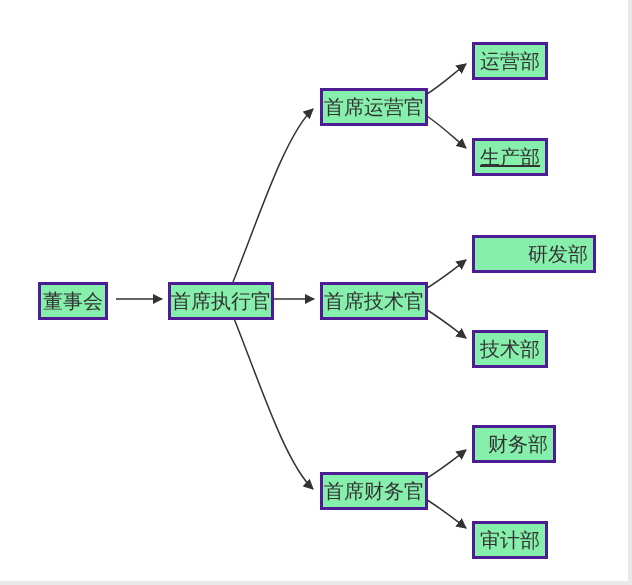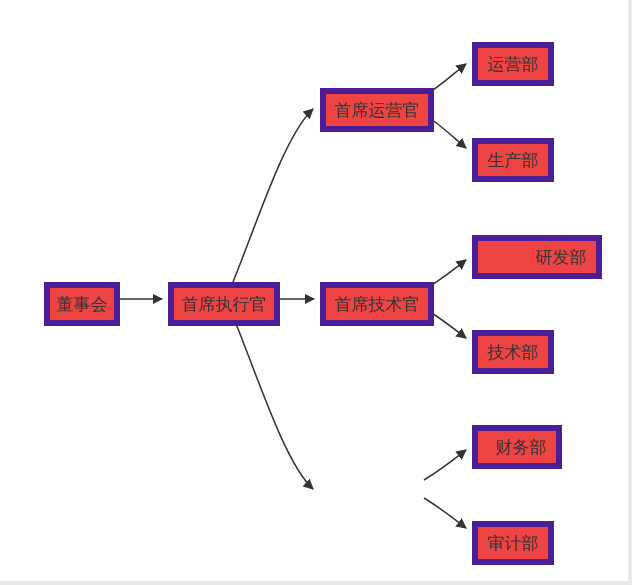--- a/index.html
+++ b/index.html
@@ -23,24 +23,24 @@
     height: 585px;
   }
   .edge-layer path.edge {
     fill: none;
     stroke: #333333;
     stroke-width: 1.5px;
   }
   .node {
     position: absolute;
     height: 32px;
-    background: #ef4444;
-    border: 6px solid #4c1d95;
+    background: #86efac;
+    border: 3px solid #4c1d95;
     color: #333333;
-    font-size: 17px;
+    font-size: 20px;
     display: flex;
     align-items: center;
     justify-content: center;
     white-space: nowrap;
     box-sizing: content-box;
   }
 </style>
 </head>
 <body>
 
@@ -67,32 +67,33 @@
 
     <path class="edge" d="M 424 290 C 442 279, 453 270, 466 260" marker-end="url(#arrow)"></path>
 
     <path class="edge" d="M 424 308 C 442 319, 453 328, 466 338" marker-end="url(#arrow)"></path>
 
     <path class="edge" d="M 424 480 C 442 469, 453 460, 466 450" marker-end="url(#arrow)"></path>
 
     <path class="edge" d="M 424 498 C 442 509, 453 518, 466 528" marker-end="url(#arrow)"></path>
   </svg>
 
-  <div class="node" style="left:44px;  top:282px; width:64px;font-family:Liberation Serif, serif;">董事会</div>
+  <div class="node" style="left:38px;  top:282px; width:64px;font-family:Liberation Serif, serif;">董事会</div>
 
   <div class="node" style="left:320px; top:88px;  width:102px;">首席运营官</div>
 
   <div class="node" style="left:168px; top:282px; width:100px;">首席执行官</div>
 
   <div class="node" style="left:320px; top:282px; width:102px;">首席技术官</div>
 
+  <div class="node" style="left:320px; top:472px; width:102px;">首席财务官</div>
 
   <div class="node" style="left:472px; top:42px;  width:70px;">运营部</div>
 
-  <div class="node" style="left:472px; top:138px; width:70px;">生产部</div>
+  <div class="node" style="left:472px; top:138px; width:70px;text-decoration:underline;">生产部</div>
 
   <div class="node" style="left:472px; top:235px; width:70px;padding-left:48px;">研发部</div>
 
   <div class="node" style="left:472px; top:330px; width:70px;text-align:center;">技术部</div>
 
   <div class="node" style="left:472px; top:425px; width:70px;padding-left:8px;">财务部</div>
 
   <div class="node" style="left:472px; top:521px; width:70px;">审计部</div>
 
 </div>

